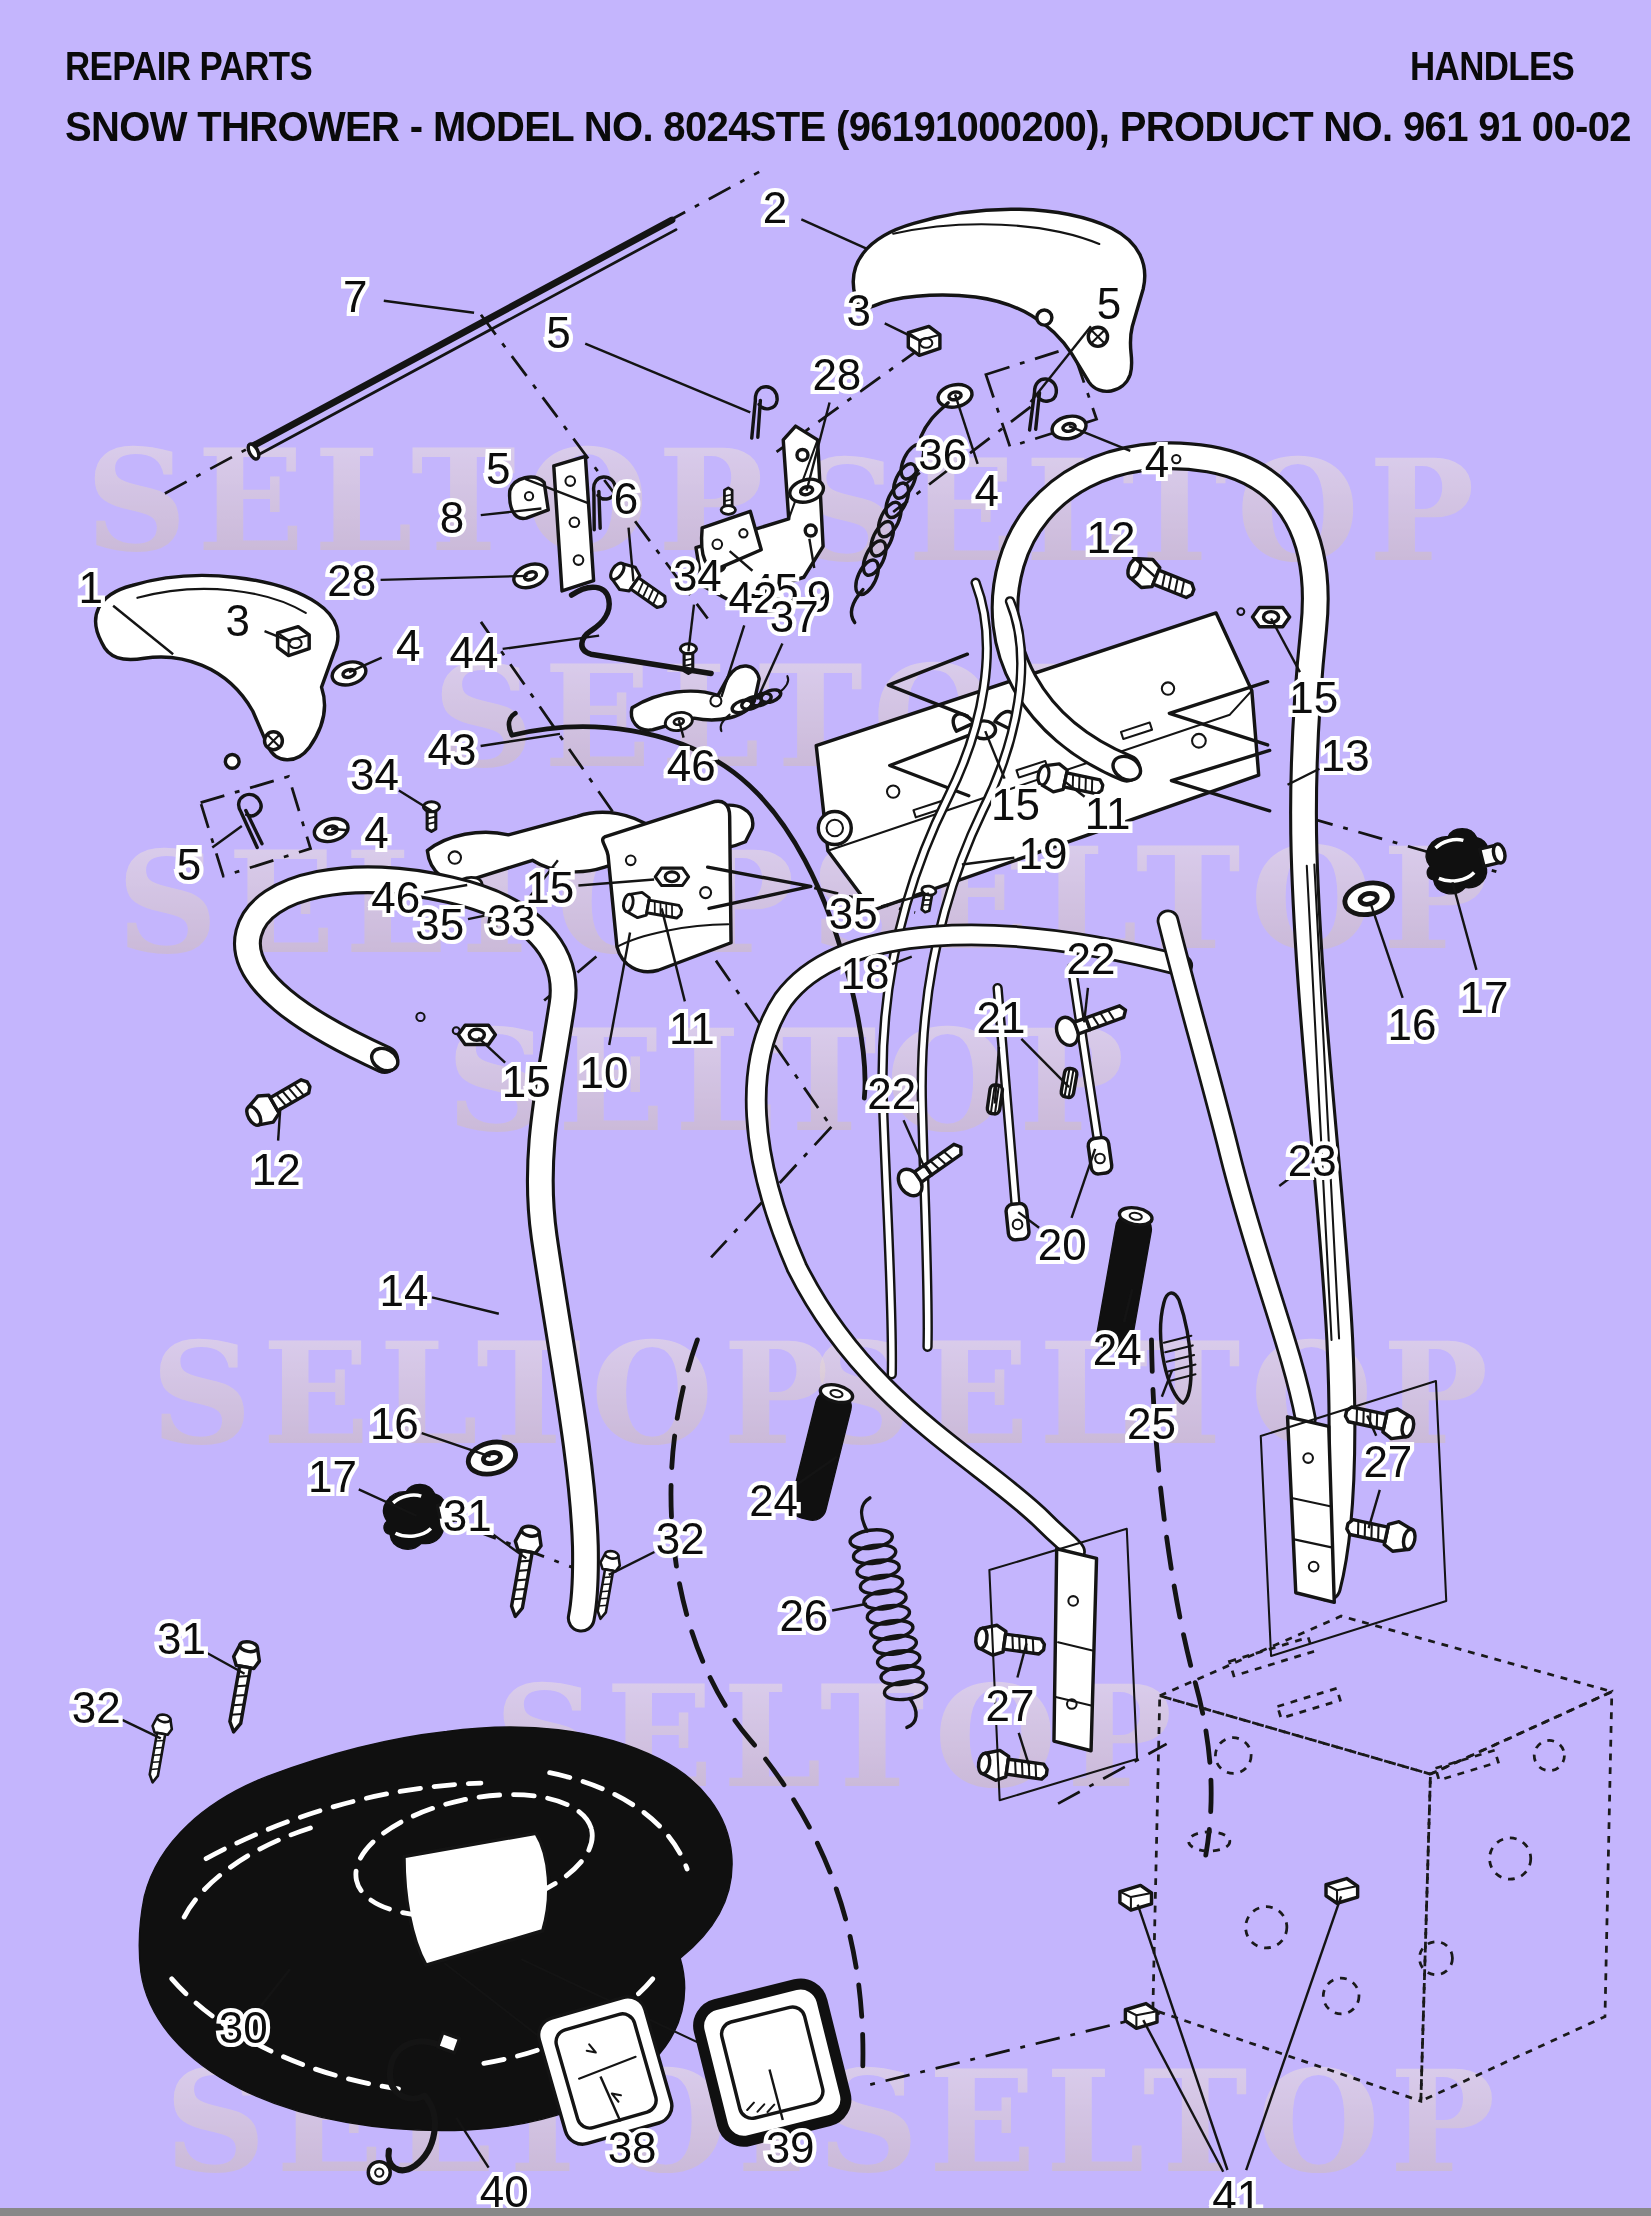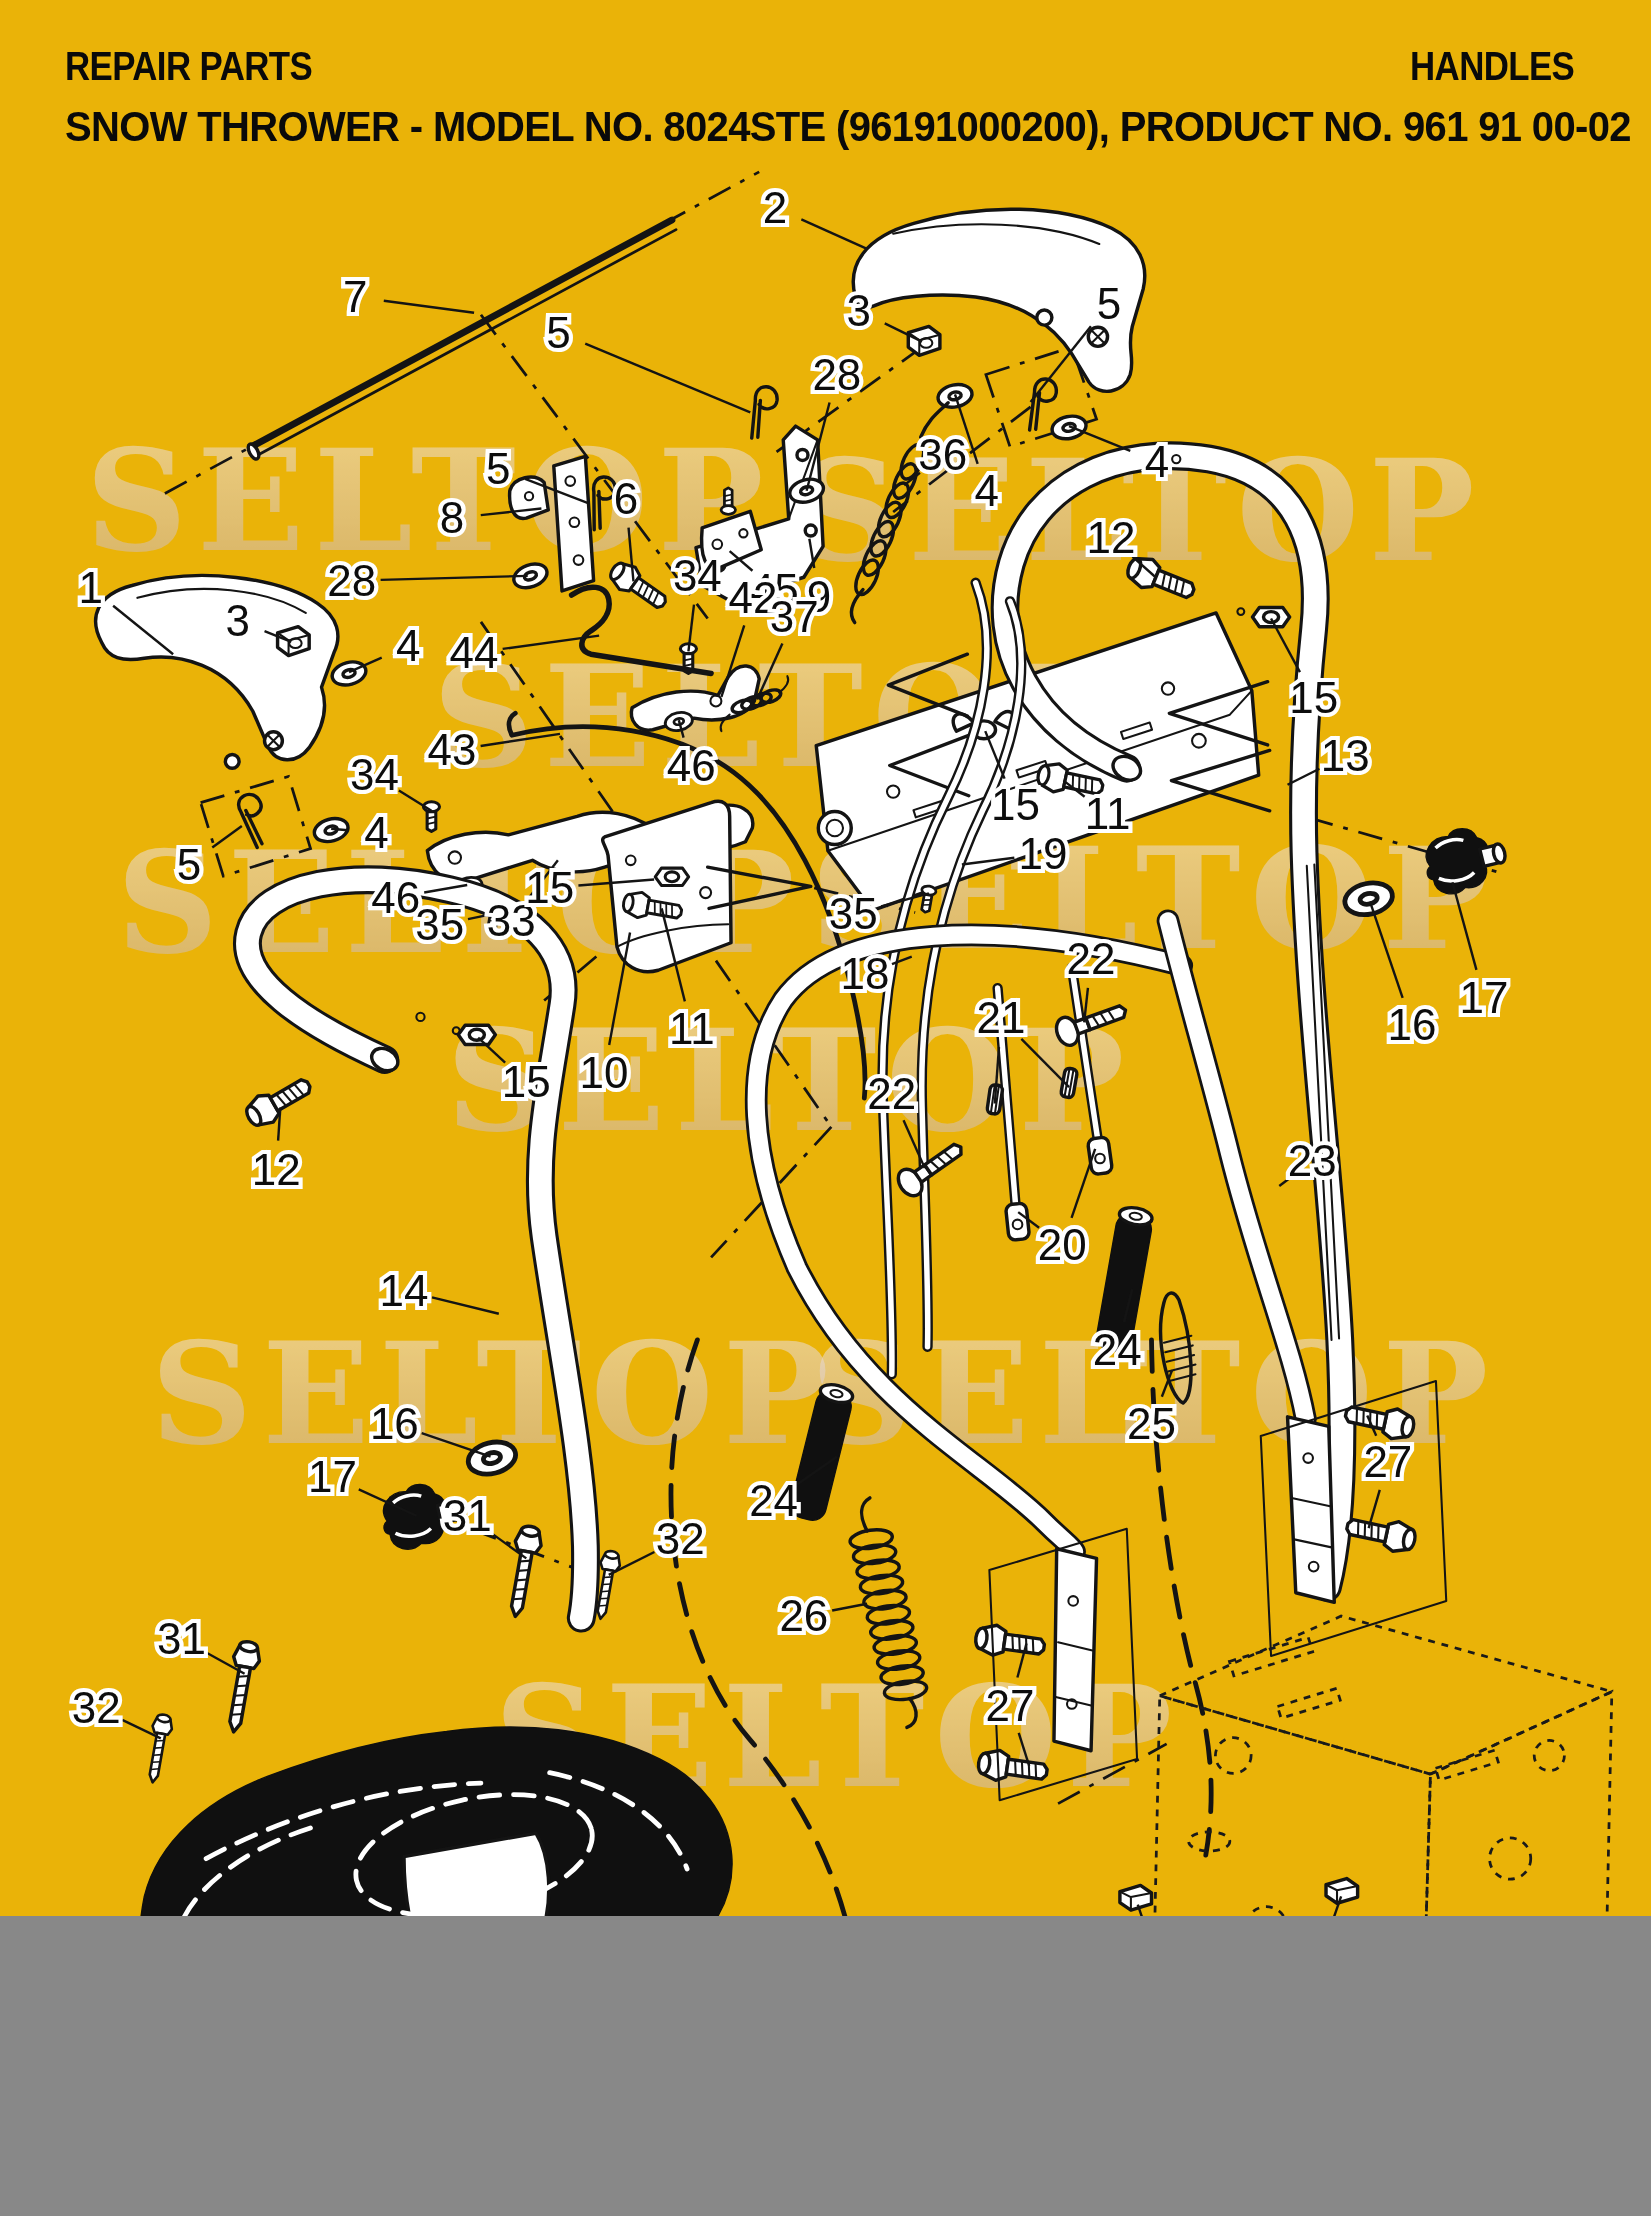--- a/index.html
+++ b/index.html
@@ -1,16 +1,16 @@
 <!DOCTYPE html>
 <html style="font-size:11px"><head>
 <meta charset="utf-8">
 <style>
   html,body{margin:0;padding:0;background:#888;}
-  .page{position:relative;width:1651px;height:1916px;background:#eab308;overflow:hidden;
+  .page{position:relative;width:1651px;height:2208px;background:#c4b5fd;overflow:hidden;
         font-family:"Liberation Sans",sans-serif;color:#0a0a0a;}
   .hdr-left{position:absolute;left:65px;top:43px;font-size:41px;font-weight:800;
             letter-spacing:-0.7px;transform:scaleX(.85);transform-origin:left center;white-space:nowrap;}
   .hdr-right{position:absolute;right:77px;top:43px;font-size:41px;font-weight:800;
             letter-spacing:-0.7px;transform:scaleX(.85);transform-origin:right center;white-space:nowrap;}
   .hdr-sub{position:absolute;left:65px;top:102px;font-size:43px;font-weight:700;
             letter-spacing:-0.7px;transform:scaleX(.93);transform-origin:left center;white-space:nowrap;}
   .hdr-sub .model{font-weight:900;}
   svg{position:absolute;left:0;top:0;}
   .ln{stroke:#141414;fill:none;stroke-width:5;stroke-linecap:round;stroke-linejoin:round;}

